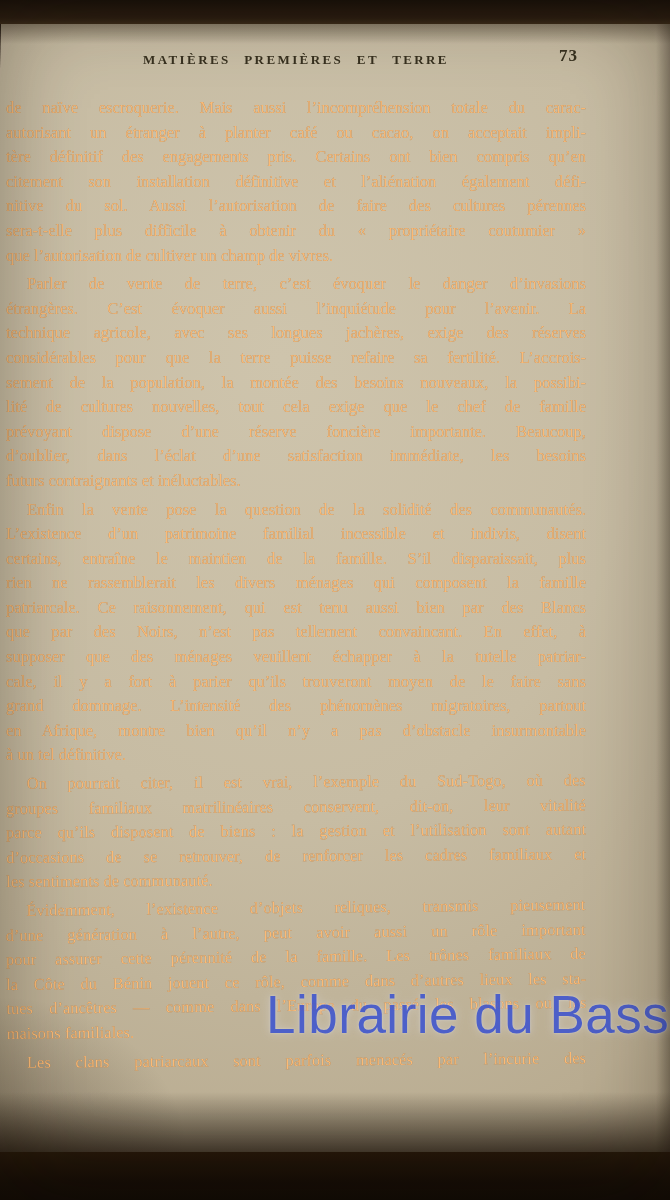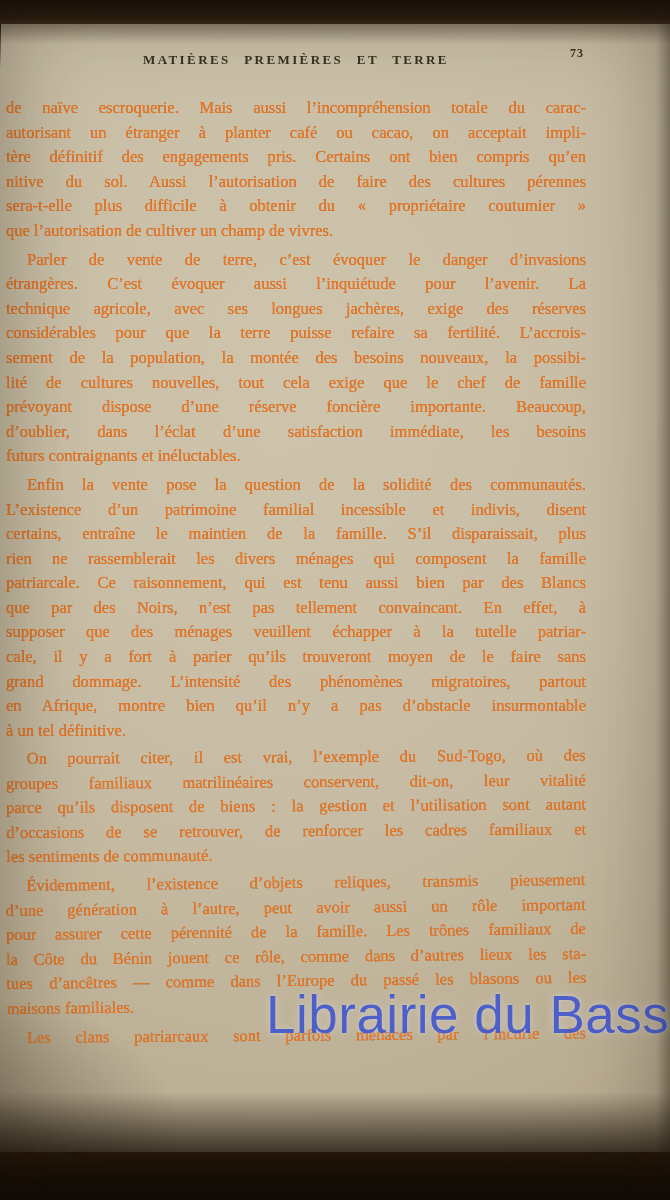--- a/index.html
+++ b/index.html
@@ -27,26 +27,26 @@
   }
   
   .header {
     position:absolute; left:6px; top:50px; width:580px; z-index:2;
     color:#38311f; text-align:center;
   }
   .header .title {
     font-size:13px; letter-spacing:2.4px; word-spacing:8px; font-weight:600;text-align:center;
   }
   .header .folio {
-    position:absolute; right:2px; top:-4px; font-size:12px; letter-spacing:1px; font-weight:600;
+    position:absolute; right:8px; top:-4px; font-size:17px; letter-spacing:1px; font-weight:600;
   }
   
   .body-text {
     position:absolute; left:6px; top:96px; width:580px; z-index:2;
-    color:#f97316; text-shadow:0 0 .4px rgba(54,47,36,.55);font-family:Liberation Serif, serif;
+    color:#fdba74; text-shadow:0 0 .4px rgba(54,47,36,.55);font-family:Liberation Serif, serif;
   }
   .para { margin:0 0 4px 0; }
   .line {
     font-size:16.5px; line-height:24.6px; white-space:nowrap;
     text-align:justify; text-align-last:justify;
   }
   .para .line:last-child { text-align-last:left; }
   .para.cont .line:last-child { text-align-last:justify; }
   .para.ind .line:first-child { text-indent:21px; }
   .tA { transform:rotate(-0.35deg); transform-origin:left center; }
@@ -94,20 +94,21 @@
   <div class="header">
     <span class="title">MATIÈRES PREMIÈRES ET TERRE</span>
     <span class="folio">73</span>
   </div>
 
   <div class="body-text">
     <div class="para">
         <div class="line">de naïve escroquerie. Mais aussi l’incompréhension totale du carac-</div>
         <div class="line">autorisant un étranger à planter café ou cacao, on acceptait impli-</div>
         <div class="line">tère définitif des engagements pris. Certains ont bien compris qu’en</div>
+        <div class="line">citement son installation définitive et l’aliénation également défi-</div>
         <div class="line">nitive du sol. Aussi l’autorisation de faire des cultures pérennes</div>
         <div class="line">sera-t-elle plus difficile à obtenir du « propriétaire coutumier »</div>
         <div class="line">que l’autorisation de cultiver un champ de vivres.</div>
       </div>
     <div class="para ind">
         <div class="line">Parler de vente de terre, c’est évoquer le danger d’invasions</div>
         <div class="line">étrangères. C’est évoquer aussi l’inquiétude pour l’avenir. La</div>
         <div class="line">technique agricole, avec ses longues jachères, exige des réserves</div>
         <div class="line">considérables pour que la terre puisse refaire sa fertilité. L’accrois-</div>
         <div class="line">sement de la population, la montée des besoins nouveaux, la possibi-</div>

